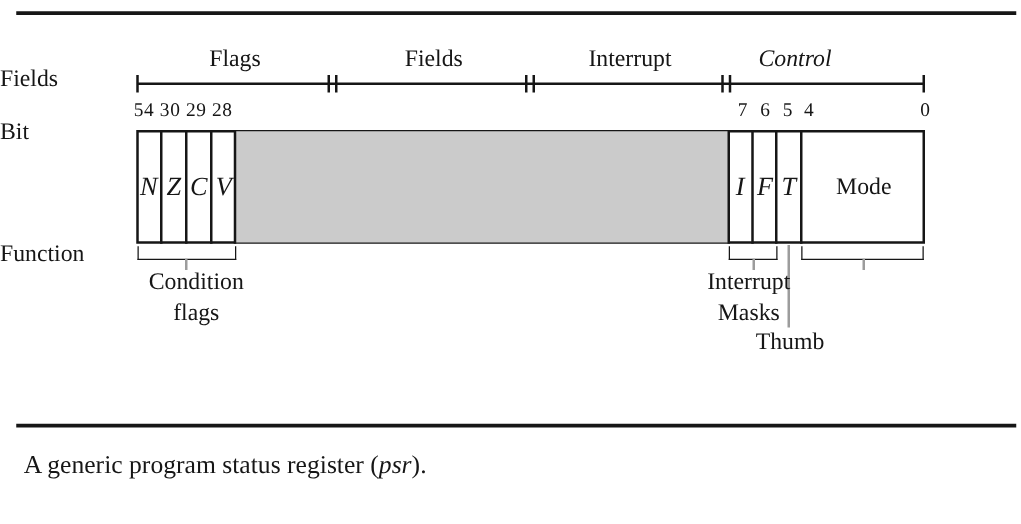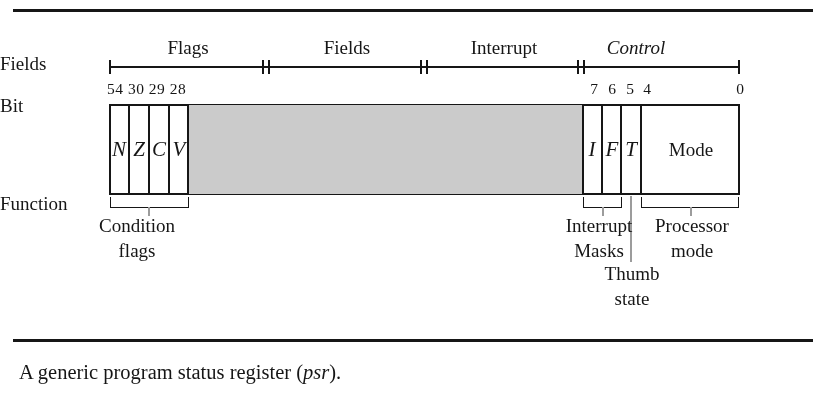--- a/index.html
+++ b/index.html
@@ -226,34 +226,29 @@
 
   <div class="bracket" style="left:110px; width:79px;"></div>
   <div class="bracket" style="left:583px; width:39px;"></div>
   <div class="bracket" style="left:641px; width:98px;"></div>
 
   <div class="leader-tick" style="left:148px;"></div>
   <div class="leader-tick" style="left:602px;"></div>
   <div class="leader-tick" style="left:690px;"></div>
   <div class="leader-line" style="left:630px; top:196px; height:66px;"></div>
 
-  <div class="funclabel" style="left:137px; top:213px;font-family:Liberation Serif, serif;">
+  <div class="funclabel" style="left:157px; top:213px;font-family:Liberation Serif, serif;">
     <div>Condition</div>
     <div>flags</div>
   </div>
   <div class="funclabel" style="left:599px; top:213px;">
     <div>Interrupt</div>
     <div>Masks</div>
   </div>
-  <div class="funclabel" style="left:692px; top:213px;">
-    <div>Processor</div>
-    <div>mode</div>
-  </div>
   <div class="funclabel" style="left:632px; top:261px;">
     <div>Thumb</div>
-    <div>state</div>
   </div>
 
   <div class="caption">
     <span>A generic program status register (</span><span class="em">psr</span><span>).</span>
   </div>
 
 </div>
 
 </body></html>

